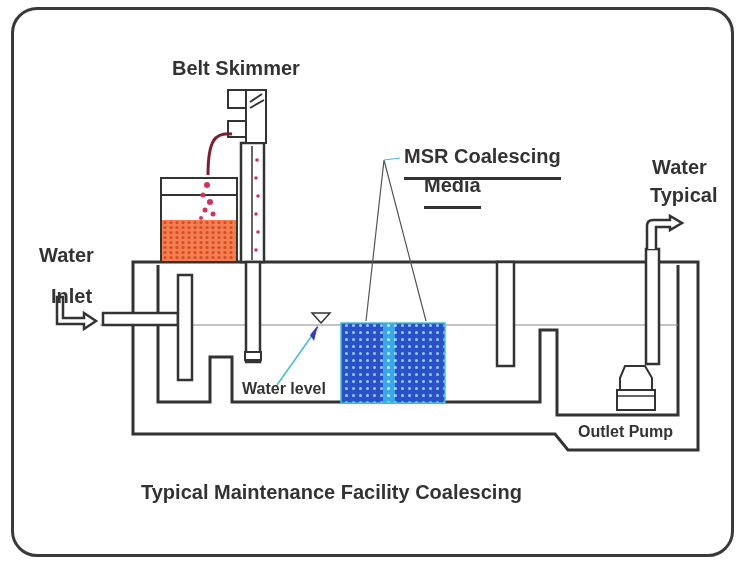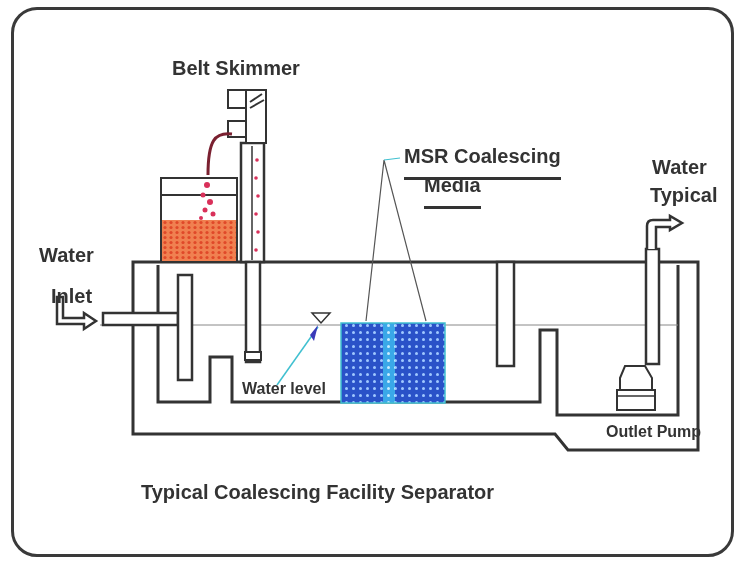--- a/index.html
+++ b/index.html
@@ -103,15 +103,15 @@
 <div class="lbl lbl-lg ul" style="left:404px; top:146px;">MSR Coalescing</div>
 <div class="lbl lbl-lg ul" style="left:424px; top:175px;">Media</div>
 
 <div class="lbl lbl-lg" style="left:39px; top:245px;">Water</div>
 <div class="lbl lbl-lg" style="left:39px; top:286px;margin-left:12px;">Inlet</div>
 
 <div class="lbl lbl-lg" style="left:652px; top:157px;">Water</div>
 <div class="lbl lbl-lg" style="left:650px; top:185px;">Typical</div>
 
 <div class="lbl lbl-sm" style="left:242px; top:381px;">Water level</div>
-<div class="lbl lbl-sm" style="left:578px; top:424px;margin-left:28px;">Outlet Pump</div>
+<div class="lbl lbl-sm" style="left:578px; top:424px;">Outlet Pump</div>
 
-<div class="lbl lbl-title" style="left:141px; top:482px;">Typical Coalescing Facility Separator</div>
+<div class="lbl lbl-title" style="left:141px; top:482px;">Typical Maintenance Facility Coalescing</div>
 
 </body></html>

